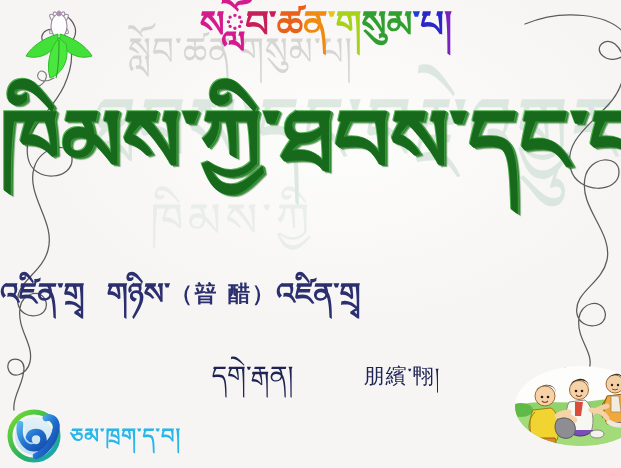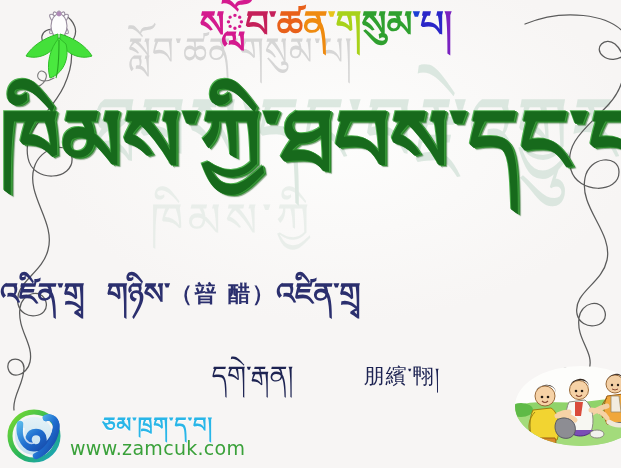--- a/index.html
+++ b/index.html
@@ -140,23 +140,22 @@
 
   
   .brand{
     position:absolute;
     left:6px;bottom:4px;
     display:flex;align-items:center;
   }
   .brand-mark{width:62px;height:56px;flex:0 0 auto;}
   .brand-text{
     margin-left:2px;
-    display:flex;flex-direction:column;justify-content:center;
+    display:flex;flex-direction:row;justify-content:center;
     line-height:1;
-    text-align:center;
   }
   .brand-tib{
     font-size:21px;
     color:#29b6e8;
     letter-spacing:1px;
     font-weight:bold;
     white-space:nowrap;
     text-shadow:0 1px 0 rgba(255,255,255,.7);
   }
   .brand-url{
@@ -262,21 +261,20 @@
         <circle cx="28" cy="28" r="24" fill="none" stroke="url(#gring)" stroke-width="5"></circle>
         <circle cx="28" cy="28" r="19" fill="url(#gblob)" opacity=".45"></circle>
         <path d="M14 16 C12 30 20 42 30 40 C40 38 40 24 30 24 C22 24 20 34 26 38
                  C34 44 48 36 50 20 C51 12 46 8 40 10" fill="none" stroke="url(#gswoosh)" stroke-width="6.5" stroke-linecap="round"></path>
         <path d="M40 10 C46 8 52 14 50 22 C48 34 40 44 30 48" fill="none" stroke="url(#gswoosh)" stroke-width="6.5" stroke-linecap="round"></path>
         <path d="M18 20 C16 30 22 37 28 35" fill="none" stroke="#ffffff" stroke-width="1.6" opacity=".7"></path>
       </svg>
     </span>
     <span class="brand-text">
       <span class="brand-tib">ཅམ་ཁྲག་ད་བ།</span>
-      <span class="brand-url">www.zamcuk.com</span>
     </span>
   </div>
 
   <div class="kids">
     <svg width="140" height="92" viewBox="0 0 140 92" xmlns="http://www.w3.org/2000/svg" aria-hidden="true">
       <defs>
         <clipPath id="kclip">
             <ellipse cx="70" cy="52" rx="66" ry="40"></ellipse>
           </clipPath>
       </defs>

